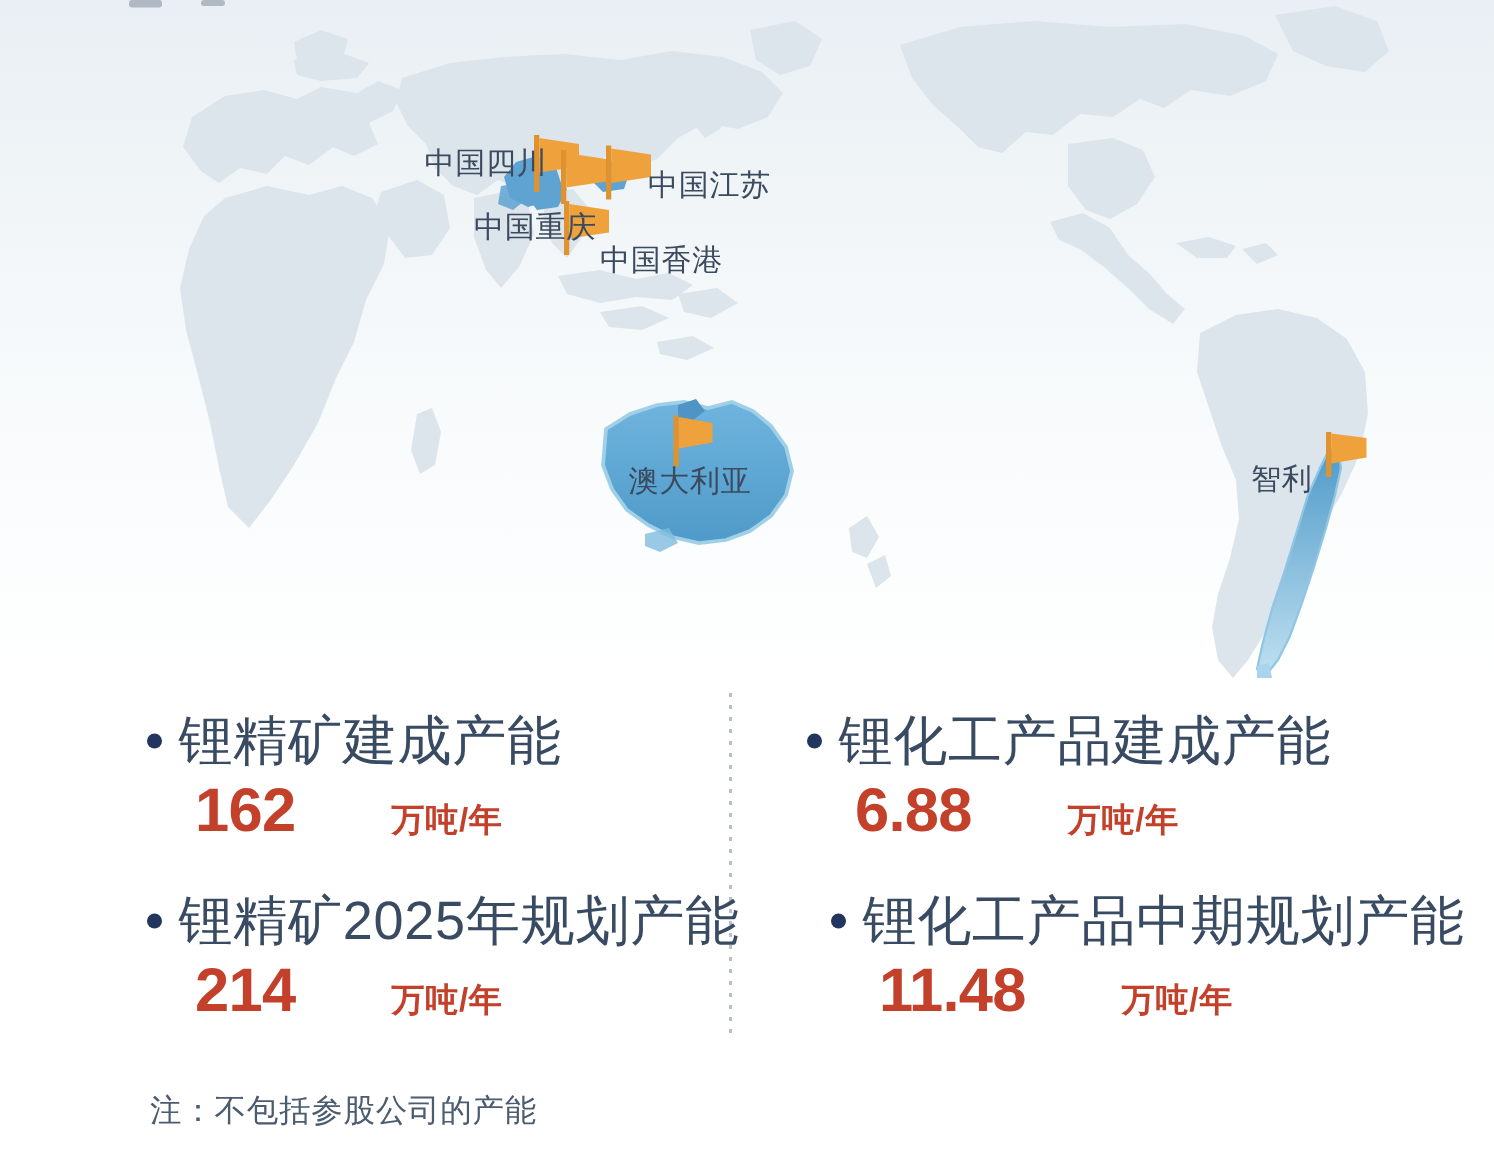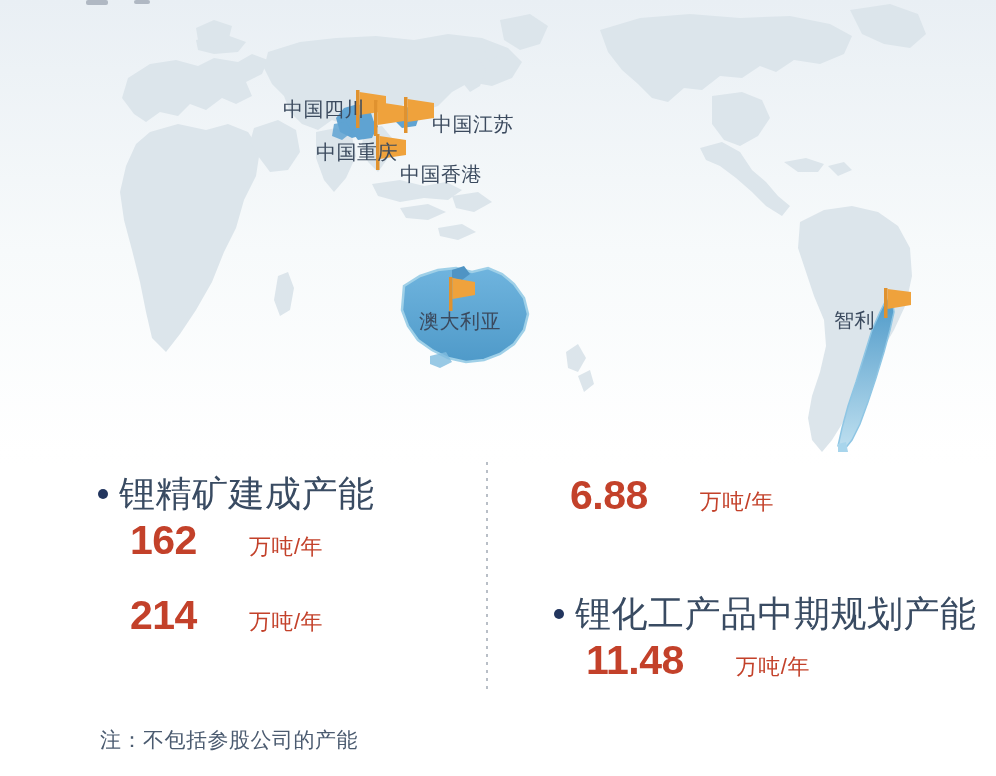--- a/index.html
+++ b/index.html
@@ -86,22 +86,22 @@
     align-items: baseline;
     gap: 48px;
   }
   .stat-num {
     font-size: 41px;
     font-weight: bold;
     letter-spacing: -0.5px;
   }
   .stat-unit {
     font-size: 22px;
-    font-weight: normal;
-    margin-left: 4px;
+    font-weight: bold;
+    margin-left: 16px;
     letter-spacing: 0.5px;
   }
 
   #footnote {
     position: absolute;
     left: 100px; top: 726px;
     color: #4b5b70;
     font-size: 21px;
     font-weight: 400;
     letter-spacing: 0.5px;
@@ -262,27 +262,35 @@
         <span class="bullet"></span>
         <span class="stat-label">锂精矿建成产能</span>
       </div>
       <div class="stat-value">
         <span class="stat-num">162</span>
         <span class="stat-unit">万吨/年</span>
       </div>
     </div>
 
     <div class="stat-block" style="left:538px; top:22px;">
+      <div class="stat-head">
+        <span class="bullet"></span>
+        <span class="stat-label">锂化工产品建成产能</span>
+      </div>
       <div class="stat-value">
         <span class="stat-num">6.88</span>
         <span class="stat-unit">万吨/年</span>
       </div>
     </div>
 
     <div class="stat-block" style="left:98px; top:142px;">
+      <div class="stat-head">
+        <span class="bullet"></span>
+        <span class="stat-label">锂精矿2025年规划产能</span>
+      </div>
       <div class="stat-value">
         <span class="stat-num">214</span>
         <span class="stat-unit">万吨/年</span>
       </div>
     </div>
 
     <div class="stat-block" style="left:554px; top:142px;">
       <div class="stat-head">
         <span class="bullet"></span>
         <span class="stat-label">锂化工产品中期规划产能</span>

